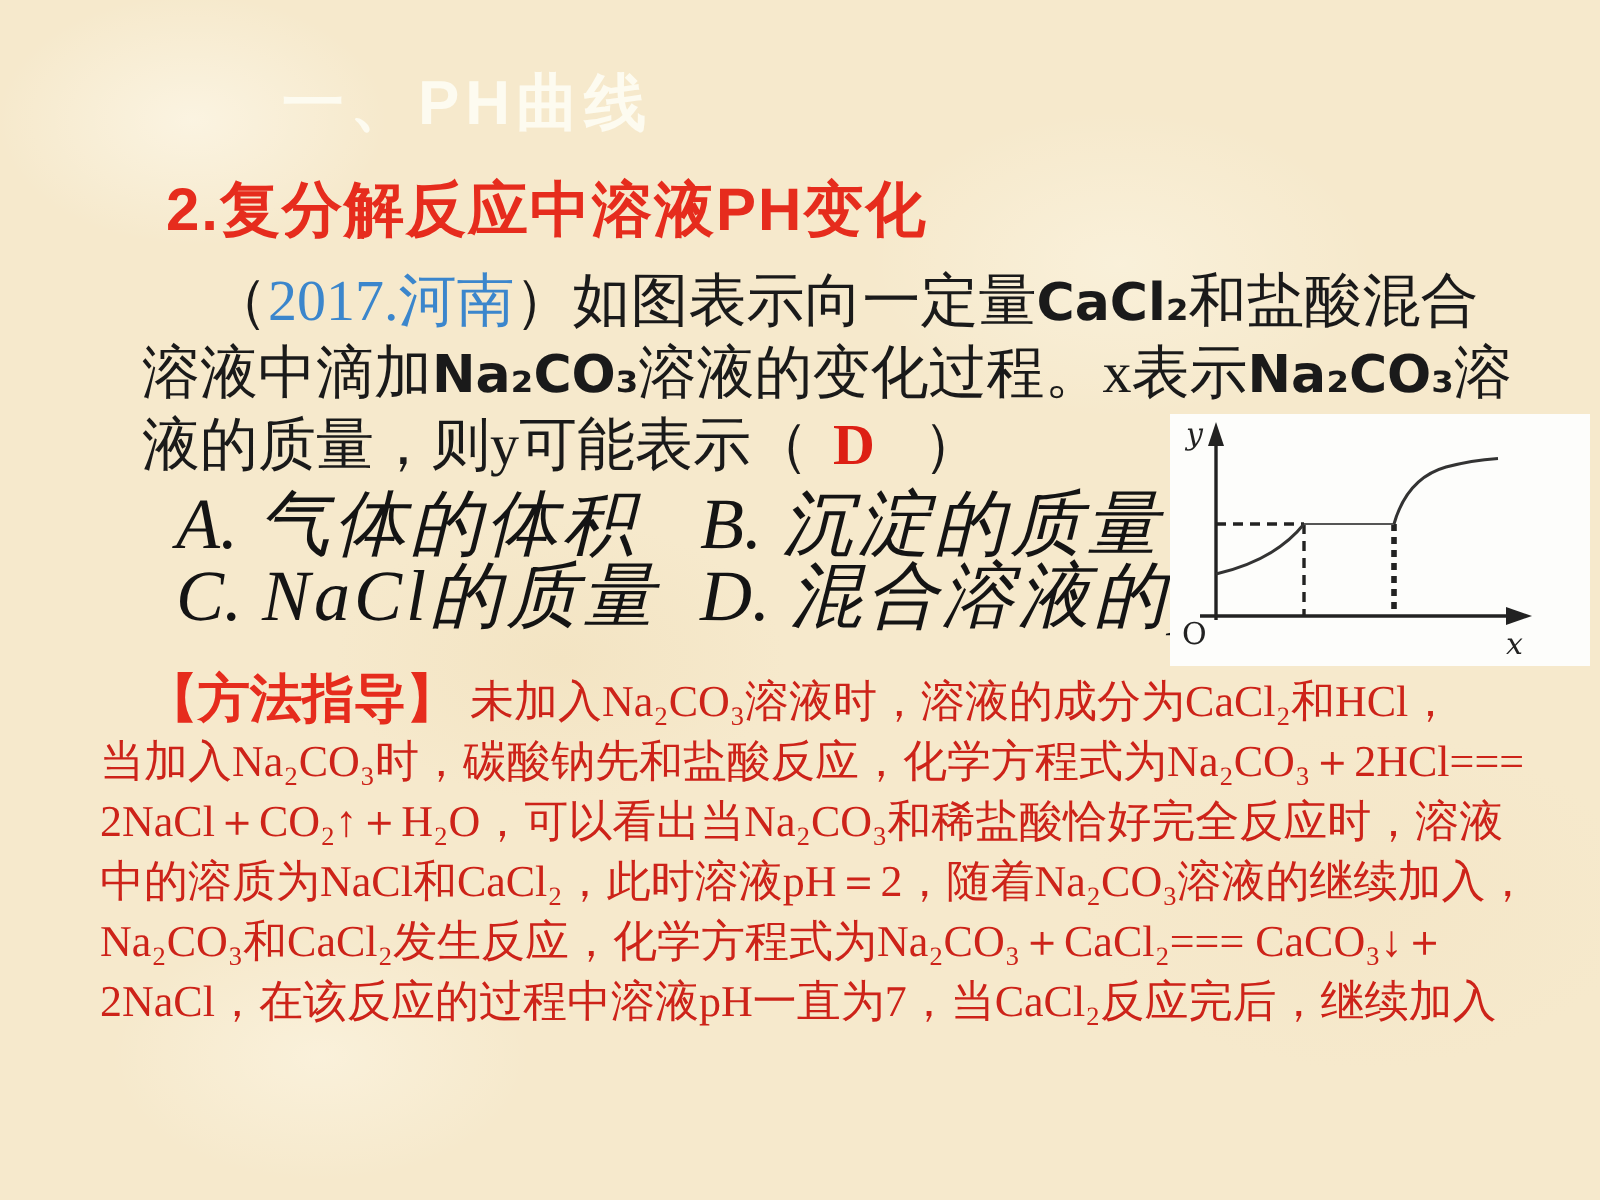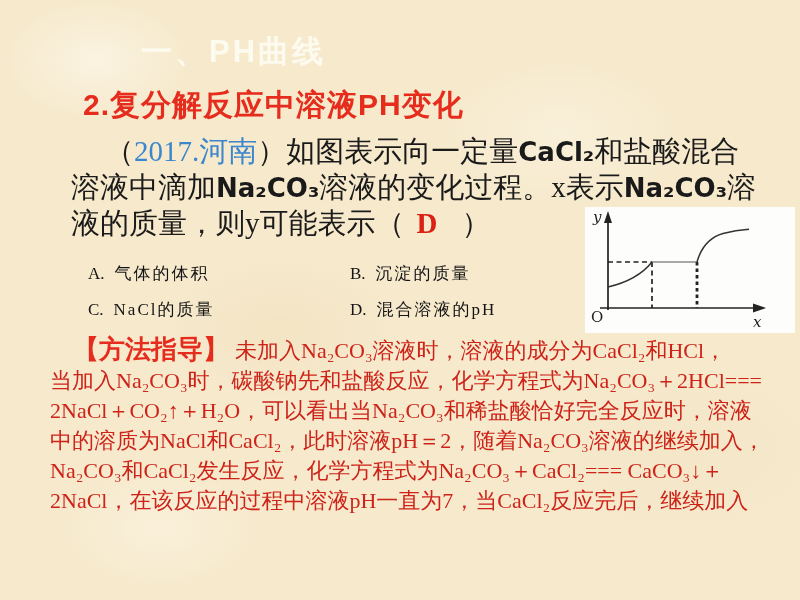--- a/index.html
+++ b/index.html
@@ -30,24 +30,25 @@
   .question{position:absolute;left:71px;top:133px;color:#1a1a1a;font-size:29px;}
   .qline{white-space:nowrap;height:36px;line-height:36px;}
   .qline.indent{padding-left:34px;}
   .blue{color:#3b86cc;}
   .formula{
     font-family:"DejaVu Sans","Liberation Sans",sans-serif;
     font-weight:700;font-size:26px;letter-spacing:0px;
   }
   .answer{color:#dd1f14;font-weight:700;margin:0 24px 0 12px;font-family:"Liberation Serif","DejaVu Serif",serif;}
   .options{
-    position:absolute;left:88px;top:256px;
+    position:absolute;left:88px;top:244px;
     display:grid;grid-template-columns:262px auto;
-    font-size:17px;line-height:36px;color:#141414;
+    font-size:36px;line-height:36px;color:#141414;
     letter-spacing:2px;
+    font-style:italic;
   }
   .option{white-space:nowrap;}
   .opt-label{margin-right:10px;letter-spacing:0;}
   .graph{
     position:absolute;left:585px;top:207px;width:210px;height:126px;
     background:#fdfdfb;
   }
   .graph svg{display:block;width:210px;height:126px;}
   .axis{stroke:#222;stroke-width:1.7;fill:none;}
   .arrowhead{fill:#222;stroke:none;}

